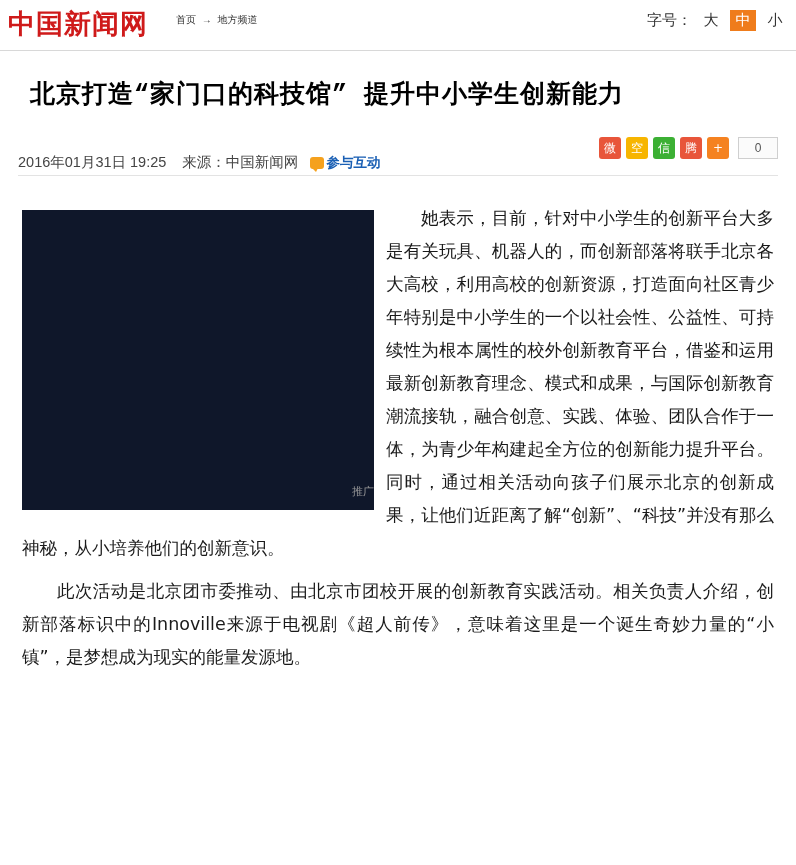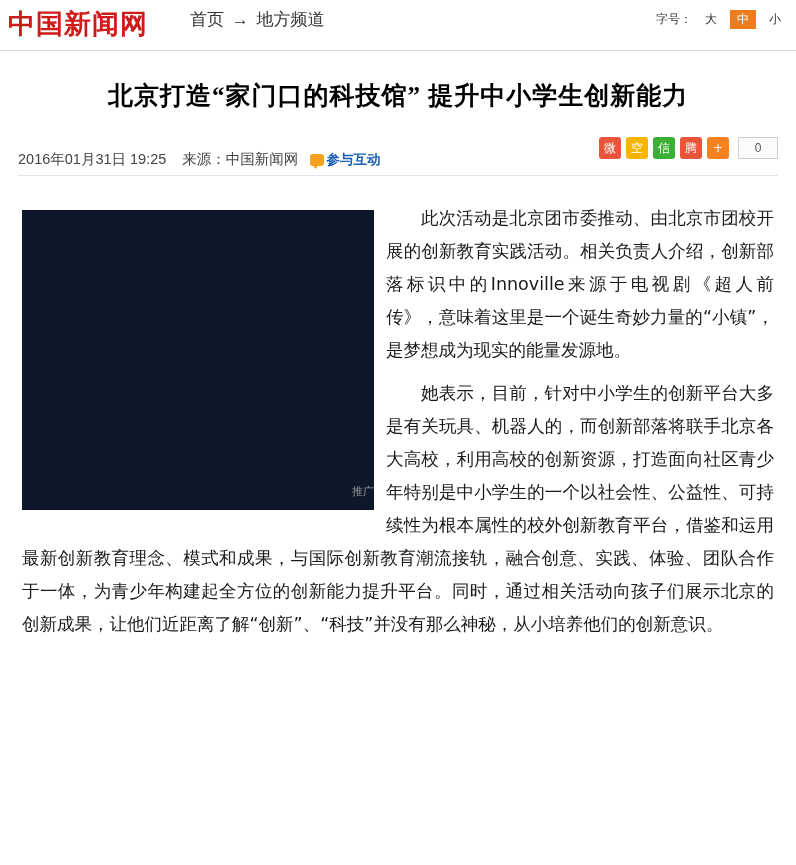--- a/index.html
+++ b/index.html
@@ -30,36 +30,36 @@
     color: #cf1a1a;
     font-family: "DejaVu Serif", serif;
     font-weight: bold;
     font-size: 27px;
     letter-spacing: 1px;
     line-height: 36px;
     white-space: nowrap;
   }
   .breadcrumb {
     position: absolute;
-    left: 190px;
+    left: 176px;
     top: 9px;
-    font-size: 17px;
+    font-size: 10px;
     color: #333;
     line-height: 22px;
     text-align: right;
   }
   .breadcrumb .sep {
     margin: 0 3px;
     color: #333;
   }
   .fontsize-box {
     position: absolute;
     right: 8px;
     top: 10px;
-    font-size: 12px;
+    font-size: 15px;
     color: #333;
     display: flex;
     align-items: center;
     gap: 6px;
   }
   .fontsize-label { color: #333; }
   .fs-btn {
     display: inline-block;
     min-width: 20px;
     text-align: center;
@@ -68,44 +68,43 @@
     cursor: pointer;
   }
   .fs-btn.active {
     background: #ef7c1b;
     color: #ffffff;
   }
 
   
   .article-title {
     margin: 28px 30px 0 30px;
-    text-align: center;
-    font-family: Liberation Serif, serif;
+    font-family: Liberation Mono, monospace;
     font-size: 25px;
     font-weight: bold;
     color: #000;
     letter-spacing: 1px;
     line-height: 34px;
   }
 
   
   .meta-bar {
     position: relative;
     margin: 24px 18px 0 18px;
     height: 30px;
     border-bottom: 1px solid #e3e3e3;
     padding-bottom: 8px;
   }
   .meta-left {
     position: absolute;
     left: 0;
-    top: 8px;
+    top: 14px;
     font-size: 14.5px;
     color: #444;
-    line-height: 28px;
+    line-height: 22px;
     white-space: nowrap;
   }
   .meta-left .source-label { margin-left: 12px; }
   .meta-left .source-name { color: #444; }
   .interact {
     display: inline-block;
     margin-left: 8px;
     color: #1a5fb4;
     font-weight: bold;
     font-size: 13.5px;
@@ -251,15 +250,15 @@
     <div class="share-count">0</div>
   </div>
 </div>
 
 <div class="article-body clearfix">
 
   <div class="ad-float">
     <span class="ad-label">推广</span>
   </div>
 
+  <p>她表示，目前，针对中小学生的创新平台大多是有关玩具、机器人的，而创新部落将联手北京各大高校，利用高校的创新资源，打造面向社区青少年特别是中小学生的一个以社会性、公益性、可持续性为根本属性的校外创新教育平台，借鉴和运用最新创新教育理念、模式和成果，与国际创新教育潮流接轨，融合创意、实践、体验、团队合作于一体，为青少年构建起全方位的创新能力提升平台。同时，通过相关活动向孩子们展示北京的创新成果，让他们近距离了解“创新”、“科技”并没有那么神秘，从小培养他们的创新意识。</p>
   <p>此次活动是北京团市委推动、由北京市团校开展的创新教育实践活动。相关负责人介绍，创新部落标识中的Innoville来源于电视剧《超人前传》，意味着这里是一个诞生奇妙力量的“小镇”，是梦想成为现实的能量发源地。</p>
-  <p>她表示，目前，针对中小学生的创新平台大多是有关玩具、机器人的，而创新部落将联手北京各大高校，利用高校的创新资源，打造面向社区青少年特别是中小学生的一个以社会性、公益性、可持续性为根本属性的校外创新教育平台，借鉴和运用最新创新教育理念、模式和成果，与国际创新教育潮流接轨，融合创意、实践、体验、团队合作于一体，为青少年构建起全方位的创新能力提升平台。同时，通过相关活动向孩子们展示北京的创新成果，让他们近距离了解“创新”、“科技”并没有那么神秘，从小培养他们的创新意识。</p>
 </div>
 
 </body></html>

